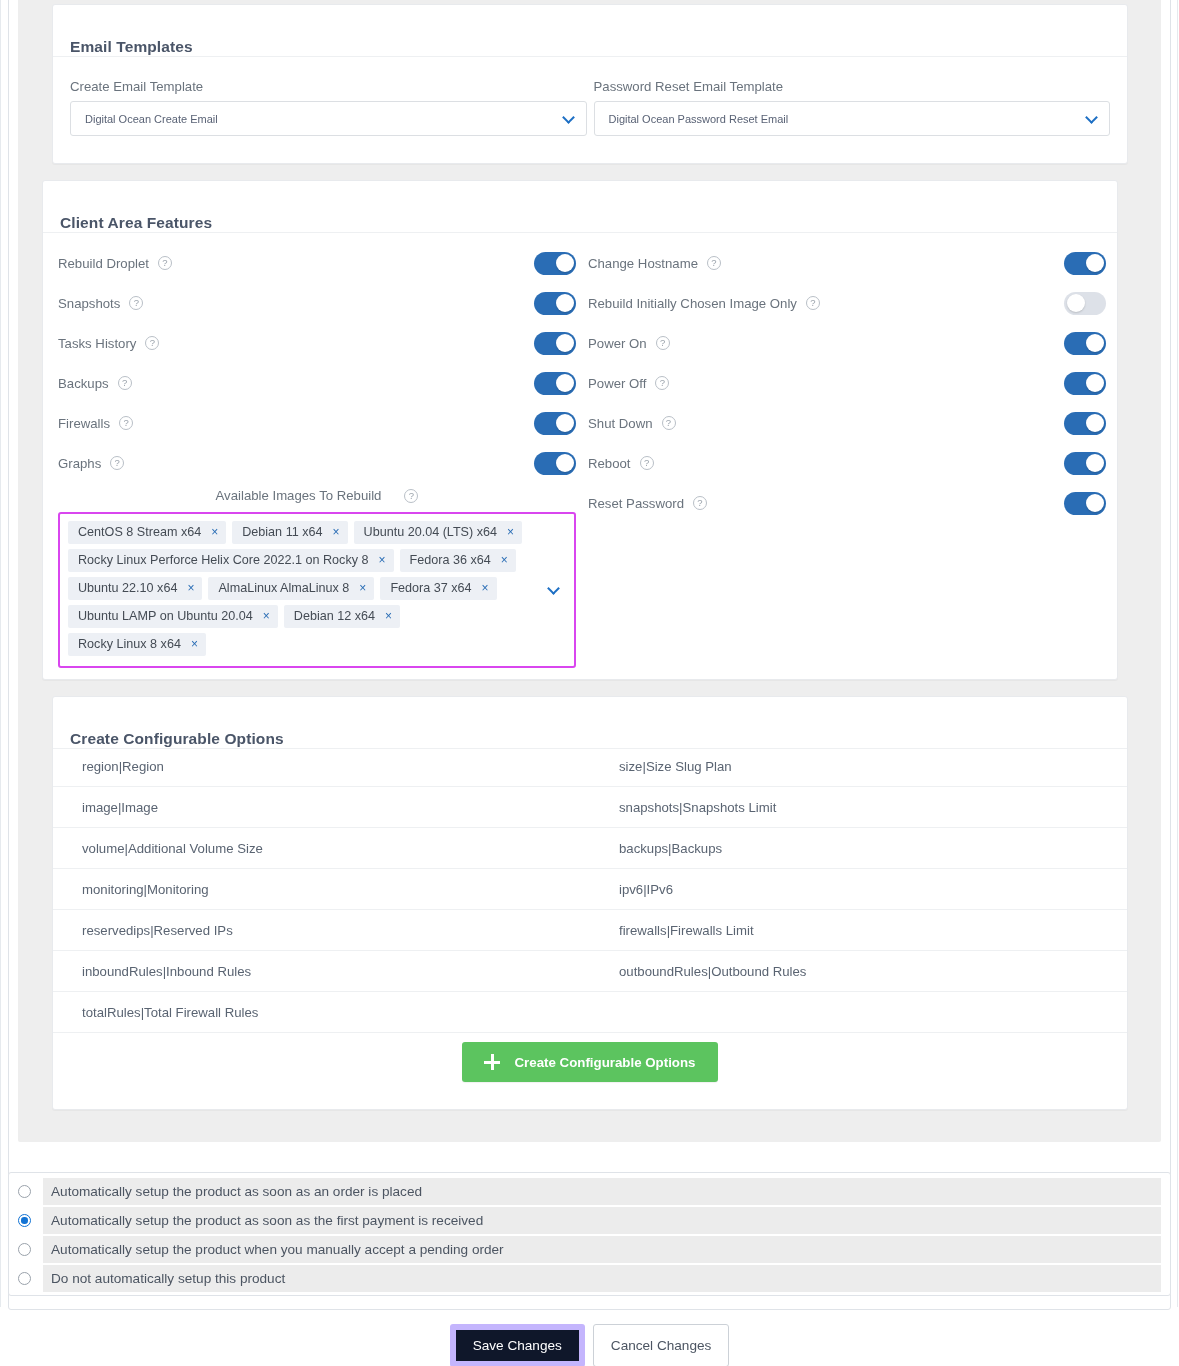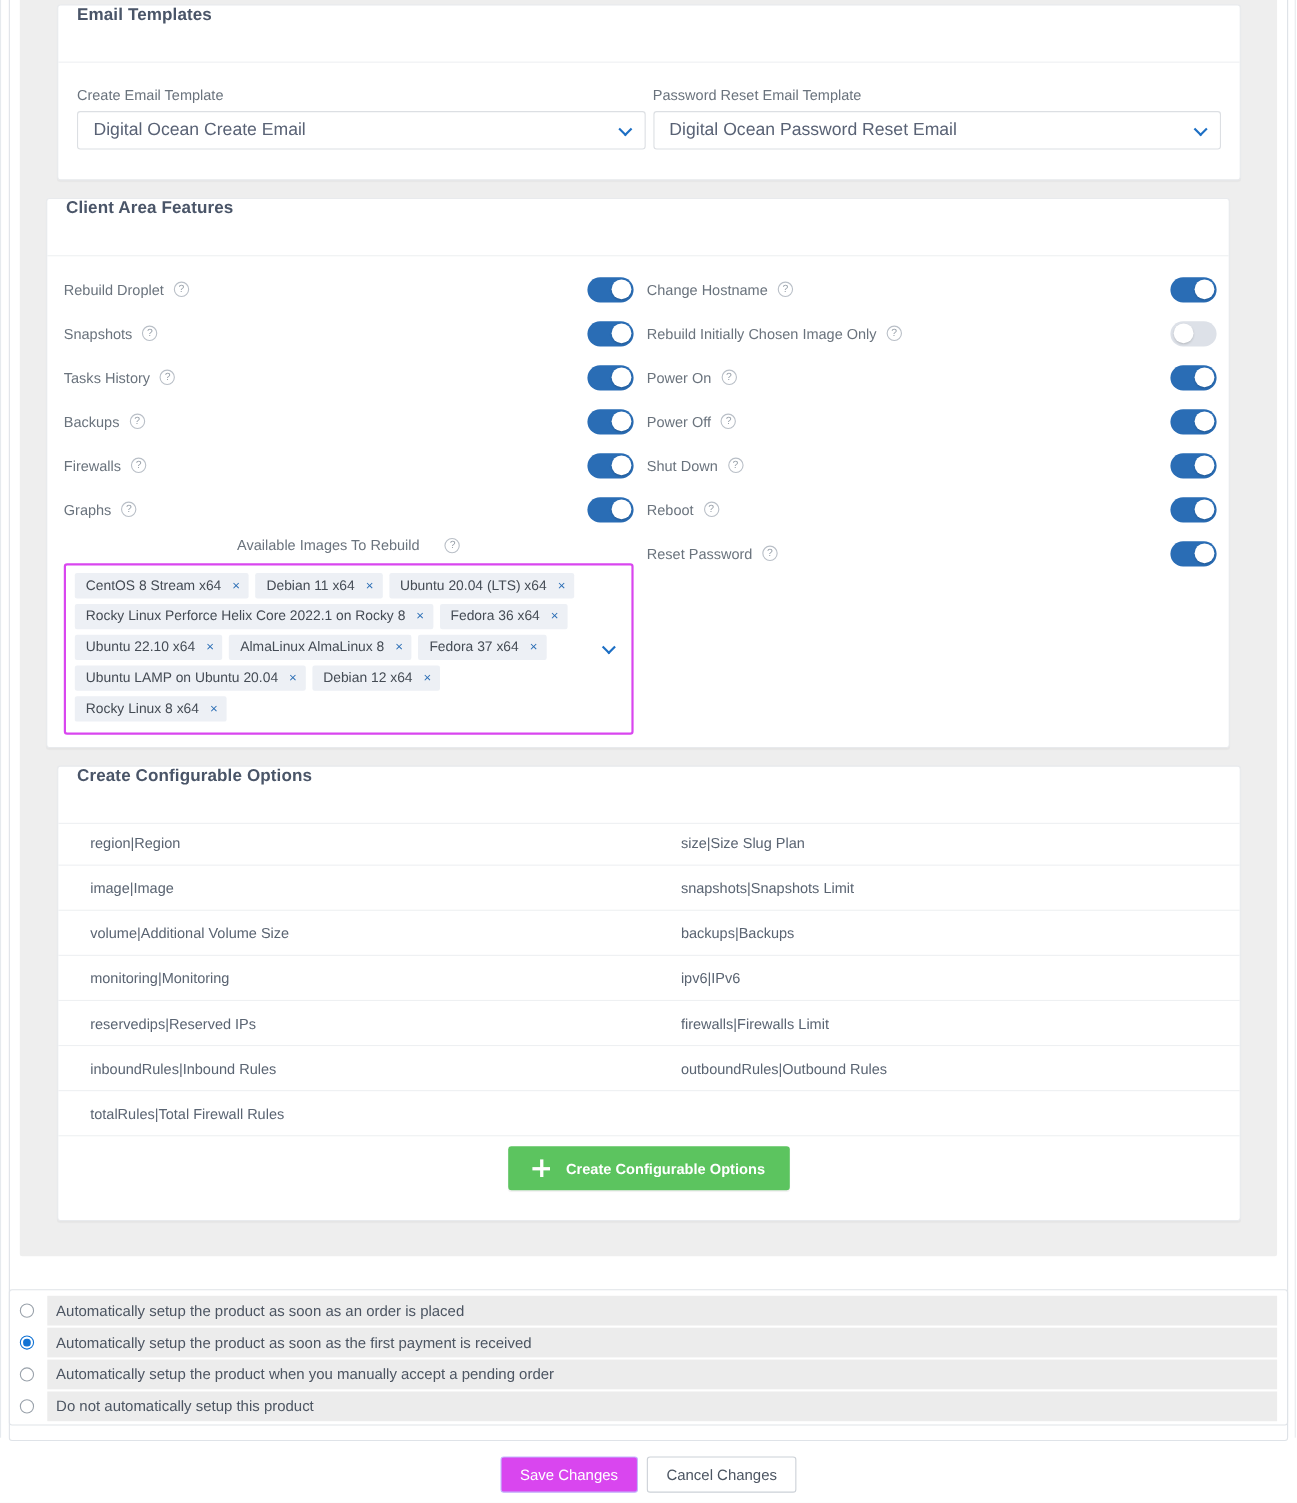--- a/index.html
+++ b/index.html
@@ -43,21 +43,21 @@
   .card {
     position: absolute;
     background: #ffffff;
     border: 1px solid #e8eaed;
     border-radius: 3px;
     box-shadow: 0 1px 1px rgba(0,0,0,0.035);
   }
   .card-head {
     height: 52px;
     border-bottom: 1px solid #eef0f2;
-    display: flex; align-items: flex-start;
+    display: flex; align-items: flex-end;
     padding: 0 17px;
   }
   .card-title {
     font-size: 15.5px;
     font-weight: bold;
     color: #4a5568;
     letter-spacing: .1px;
   }
 
   
@@ -67,21 +67,21 @@
     margin-bottom: 7px;
   }
   .select {
     position: relative;
     height: 35px;
     border: 1px solid #dcdfe3;
     border-radius: 3px;
     background: #fff;
     display: flex; align-items: center;
     padding: 0 34px 0 14px;
-    font-size: 16px;
+    font-size: 11px;
     color: #596275;
     cursor: pointer;
   }
   .chev {
     position: absolute; right: 13px; top: 50%;
     width: 9px; height: 9px;
     margin-top: -6px;
     border-right: 2px solid #1d6fc4;
     border-bottom: 2px solid #1d6fc4;
     transform: rotate(45deg);
@@ -223,22 +223,22 @@
     cursor: pointer;
   }
 
   
   .footer {
     position: absolute;
     left: 0; top: 1324px; width: 1179px;
     display: flex; justify-content: center; gap: 8px;
   }
   .btn-primary {
-    background: #d946ef; color: #fff;
-    border: 1px solid #c4b5fd;
+    background: #0f172a; color: #fff;
+    border: 6px solid #c4b5fd;
     border-radius: 3px;
     padding: 8px 17px;
     font-size: 13.6px;
     cursor: pointer;
   }
   .btn-default {
     background: #fff; color: #4c5562;
     border: 1px solid #ccd1d7;
     border-radius: 3px;
     padding: 8px 17px;

